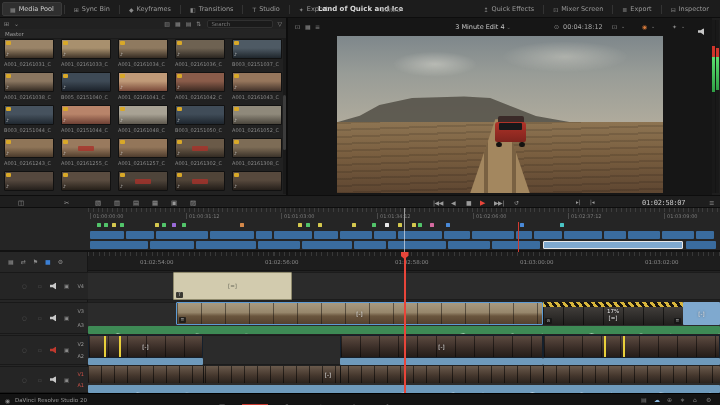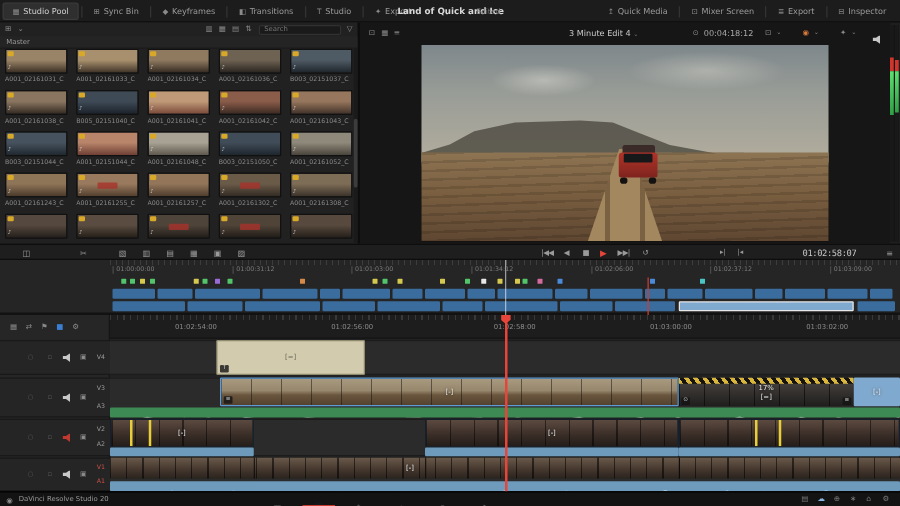--- a/index.html
+++ b/index.html
@@ -112,21 +112,21 @@
 </style>
 </head>
 <body>
 
 <div id="app">
 
   <div class="abs topbar">
     <div class="abs tabs">
         <span class="tab active">
           <span class="tab-ic">▦</span>
-          <span>Studio Pool</span>
+          <span>Media Pool</span>
         </span>
         <span class="vsep"></span>
         <span class="tab">
           <span class="tab-ic">⊞</span>
           <span>Sync Bin</span>
         </span>
         <span class="vsep"></span>
         <span class="tab">
           <span class="tab-ic">◆</span>
           <span>Keyframes</span>
@@ -145,21 +145,21 @@
         <span class="tab">
           <span class="tab-ic">✦</span>
           <span>Export</span>
         </span>
       </div>
     <div class="abs tb-title" style="left:318px">Land of Quick and Ice</div>
     <div class="abs tb-sub" style="left:381px">Edited</div>
     <div class="abs actions">
         <span class="act">
           <span class="tab-ic">↥</span>
-          <span>Quick Media</span>
+          <span>Quick Effects</span>
         </span>
         <span class="vsep"></span>
         <span class="act">
           <span class="tab-ic">⊡</span>
           <span>Mixer Screen</span>
         </span>
         <span class="vsep"></span>
         <span class="act">
           <span class="tab-ic">≣</span>
           <span>Export</span>

